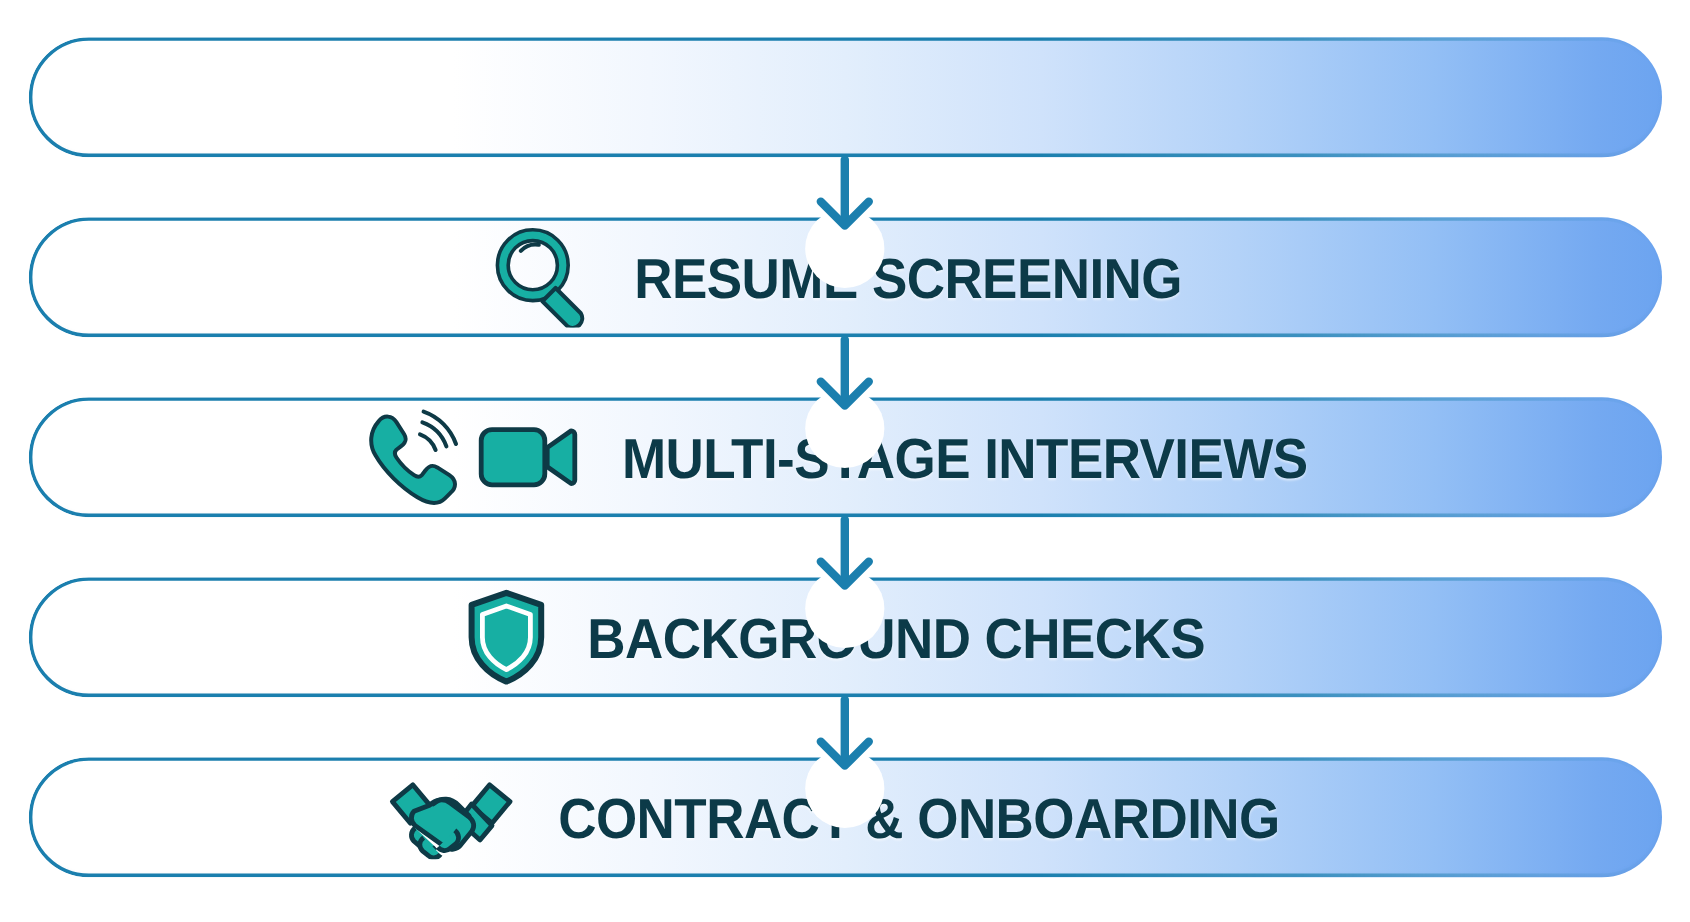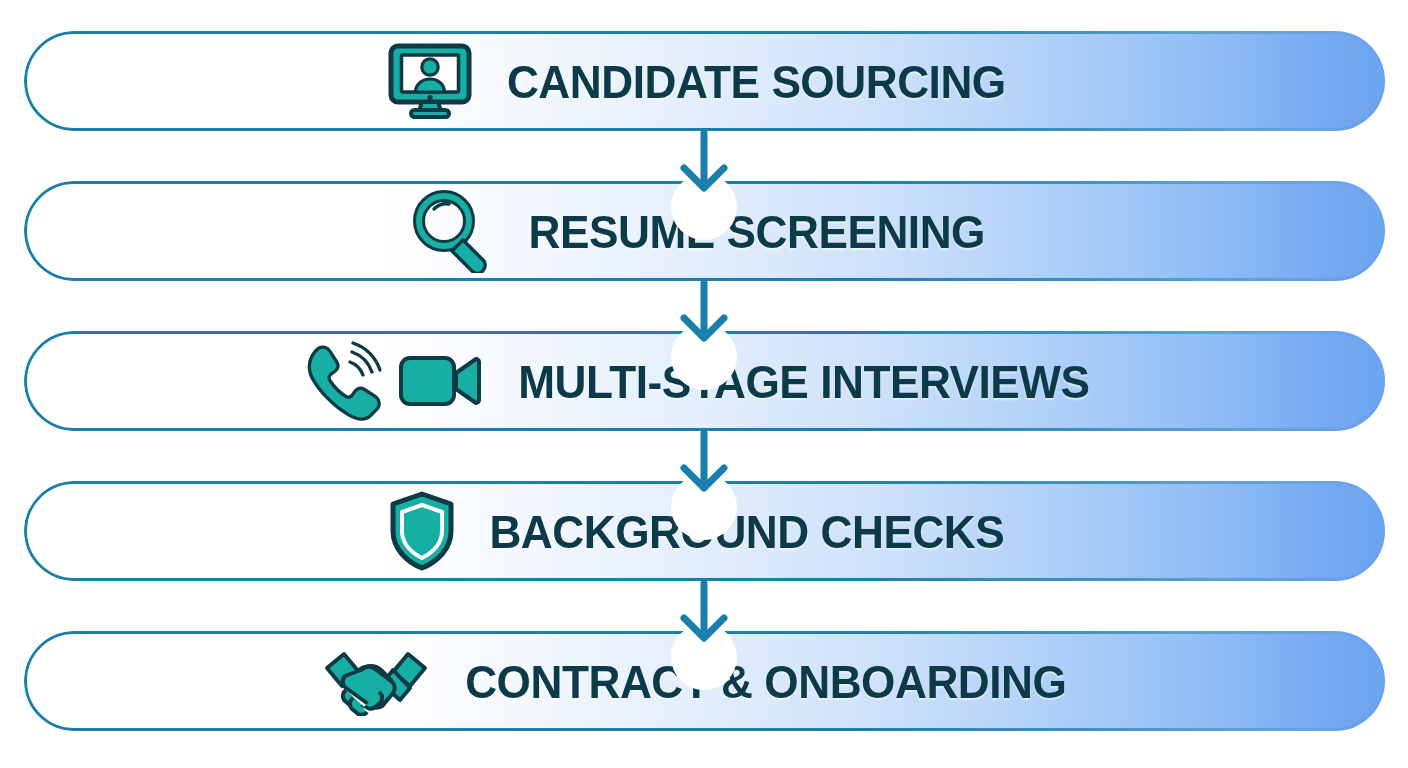--- a/index.html
+++ b/index.html
@@ -142,37 +142,20 @@
   }
 </style>
 </head>
 <body>
 
 <div id="flow">
 
   <div class="bar row0">
     <div class="bar-fill"></div>
     <div class="bar-stroke"></div>
-    <div class="bar-content">
-      <span class="bar-icons">
-
-        <span>
-          <svg width="86" height="78" viewBox="0 0 86 78" aria-hidden="true">
-            <rect x="4" y="4" width="78" height="56" rx="7" ry="7" fill="#17afa3" stroke="#0e3a46" stroke-width="5"></rect>
-            <rect x="14.5" y="13" width="57" height="37" rx="1.5" fill="#ffffff" stroke="#0e3a46" stroke-width="3.5"></rect>
-            <circle cx="43" cy="25" r="8.2" fill="#17afa3" stroke="#0e3a46" stroke-width="3.2"></circle>
-            <path d="M28.5 50 a14.5 13 0 0 1 29 0 z" fill="#17afa3" stroke="#0e3a46" stroke-width="3.2" stroke-linejoin="round"></path>
-            <circle cx="43" cy="55.5" r="2.6" fill="#0e3a46"></circle>
-            <path d="M35 60 h16 l3 9 h-22 z" fill="#17afa3" stroke="#0e3a46" stroke-width="4" stroke-linejoin="round"></path>
-            <rect x="24" y="68" width="38" height="7" rx="3.5" fill="#17afa3" stroke="#0e3a46" stroke-width="4"></rect>
-          </svg>
-        </span>
-      </span>
-      <span class="bar-label">CANDIDATE SOURCING</span>
-    </div>
   </div>
 
   <div class="bar row1">
     <div class="bar-fill"></div>
     <div class="bar-stroke"></div>
     <div class="bar-content">
       <span class="bar-icons">
 
         <span>
           <svg width="86" height="84" viewBox="0 0 86 84" aria-hidden="true">

